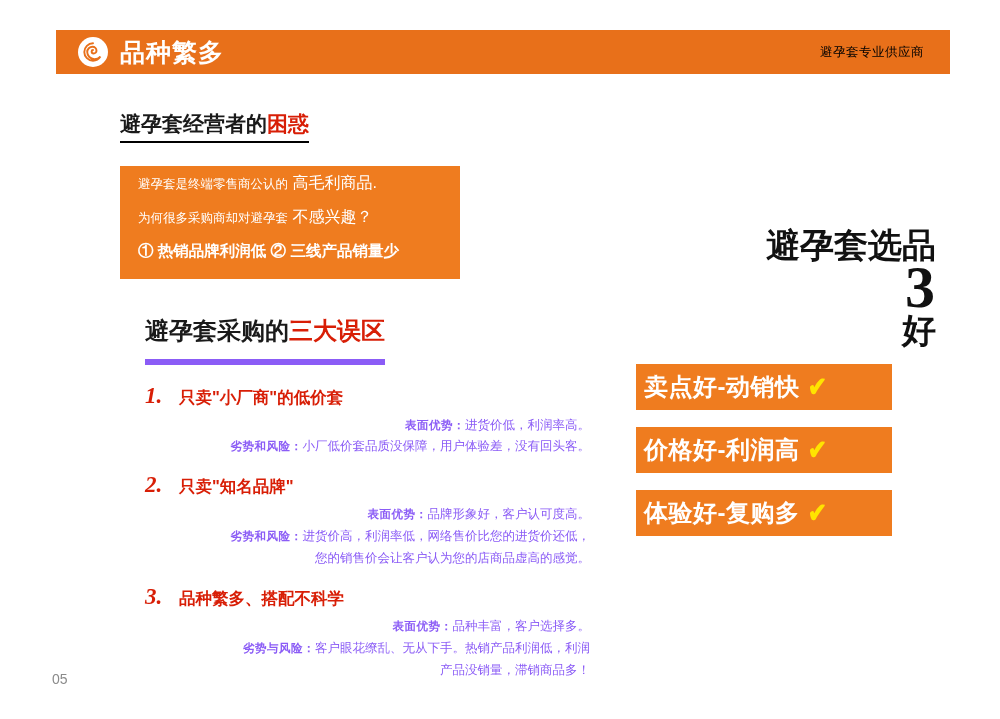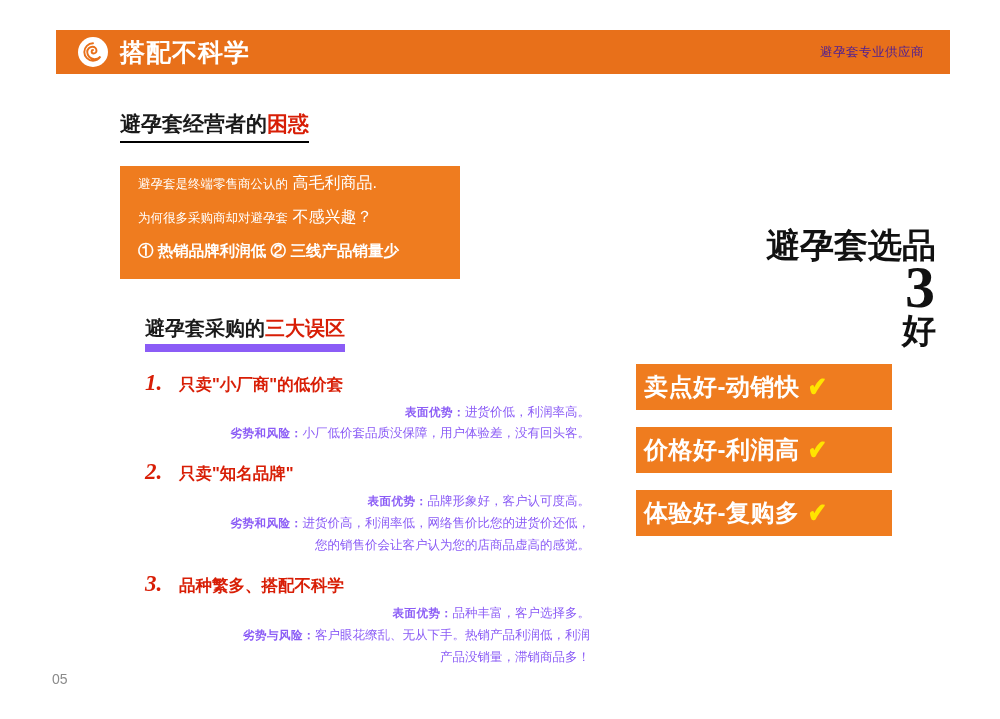--- a/index.html
+++ b/index.html
@@ -45,21 +45,21 @@
     margin-left: 12px;
     color: #ffffff;
     font-size: 25px;
     font-weight: bold;
     letter-spacing: 1px;
     white-space: nowrap;
   }
   .header-tag {
     margin-left: auto;
     margin-right: 26px;
-    color: #4c1d95;
+    color: #000000;
     font-size: 12.5px;
     letter-spacing: 0.5px;
     white-space: nowrap;
   }
 
   
   .left-col {
     position: absolute;
     left: 120px;
     top: 110px;
@@ -92,26 +92,26 @@
   .ob-line + .ob-line { margin-top: 9px; }
   .ob-sm { font-size: 12.5px; }
   .ob-lg { font-size: 16px; }
   .ob-list { font-size: 15.5px; font-weight: bold; }
 
   .subsection-wrap {
     margin-top: 36px;
     margin-left: 25px;
   }
   .subsection-title {
-    font-size: 20px;
+    font-size: 24px;
     font-weight: bold;
     color: #1a1a1a;
-    border-bottom: 8px solid #8b5cf6;
+    border-bottom: 6px solid #8b5cf6;
     display: inline-block;
-    padding-bottom: 2px;
+    padding-bottom: 12px;
     white-space: nowrap;
   }
   .subsection-title .accent { color: #d81e06; }
 
   .mistakes { margin-top: 18px; }
   .mistake { margin-bottom: 14px; }
   .mistake-head {
     display: flex;
     align-items: baseline;
   }
@@ -210,21 +210,21 @@
 <body>
 
 <div id="page">
 
   <div class="header-bar">
     <div class="logo-mark">
       <svg width="22" height="22" viewBox="0 0 24 24" aria-hidden="true">
         <path d="M12 2.5c-5.2 0-9.5 4.3-9.5 9.5s4.3 9.5 9.5 9.5c3.4 0 6.4-1.8 8.1-4.5-1.7 1.7-4 2.8-6.6 2.8-4.3 0-7.8-3.5-7.8-7.8 0-3.2 2.6-5.8 5.8-5.8 2.4 0 4.3 1.9 4.3 4.3 0 1.7-1.4 3.1-3.1 3.1-1.2 0-2.2-1-2.2-2.2 0-.8.7-1.5 1.5-1.5" fill="none" stroke="#e8701a" stroke-width="2.1" stroke-linecap="round"></path>
       </svg>
     </div>
-    <div class="brand-name">搭配不科学</div>
+    <div class="brand-name">品种繁多</div>
     <div class="header-tag">避孕套专业供应商</div>
   </div>
 
   <div class="left-col">
 
     <div class="section-title">
       <span>避孕套经营者的</span><span class="accent">困惑</span>
     </div>
 
     <div class="orange-box">

